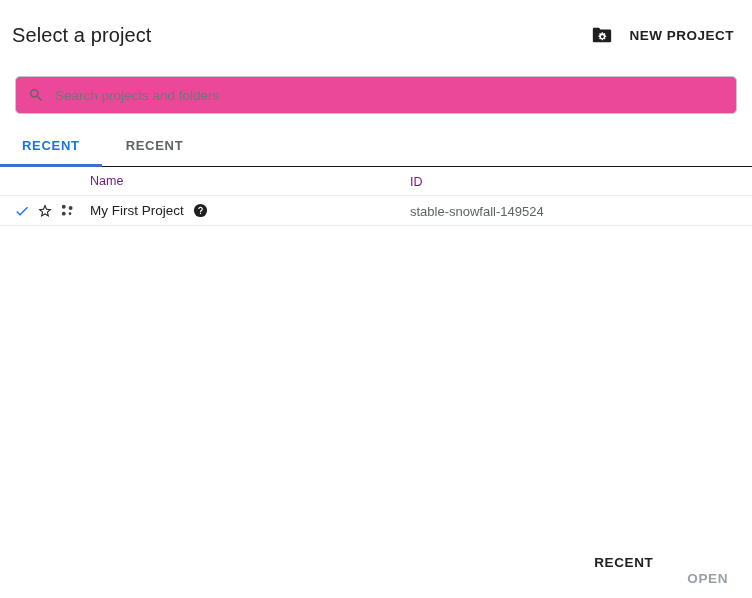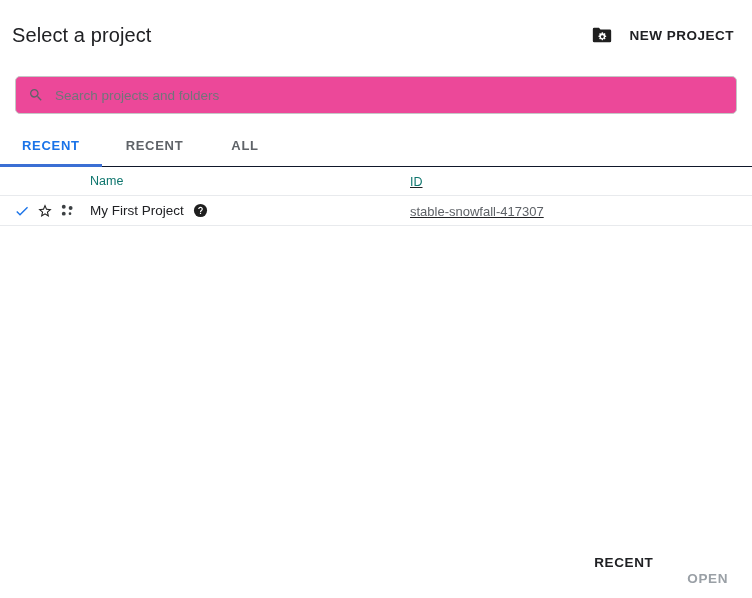--- a/index.html
+++ b/index.html
@@ -178,25 +178,24 @@
     display: flex;
     align-items: center;
     gap: 9px;
     padding-left: 6px;
     min-width: 0;
   }
   .cell-id {
     flex: 1 1 auto;
     padding-left: 4px;
     min-width: 0;
-    text-decoration: underline;
   }
   .col-head {
     font-size: 12.5px;
-    color: #0f766e;
+    color: #701a75;
     font-weight: 400;
     white-space: nowrap;
   }
   .project-name {
     font-size: 13.5px;
     color: #202124;
     white-space: nowrap;
     overflow: hidden;
     text-overflow: ellipsis;
   }
@@ -270,21 +269,20 @@
           <path d="M15.5 14h-.79l-.28-.27A6.47 6.47 0 0 0 16 9.5 6.5 6.5 0 1 0 9.5 16c1.61 0 3.09-.59 4.23-1.57l.27.28v.79l5 4.99L20.49 19l-4.99-5zm-6 0C7.01 14 5 11.99 5 9.5S7.01 5 9.5 5 14 7.01 14 9.5 11.99 14 9.5 14z" fill="#5f6368"></path>
         </svg>
       </span>
       <input class="search-input" type="text" placeholder="Search projects and folders" style="">
     </div>
   </div>
 
   <div class="tabs">
     <button class="tab active">RECENT</button>
     <button class="tab">RECENT</button>
-    <button class="tab">ALL</button>
   </div>
 
   <div class="table">
 
     <div class="row head">
       <div class="cell-icons"></div>
       <div class="cell-name">
         <span class="col-head">Name</span>
       </div>
       <div class="cell-id">
@@ -318,21 +316,21 @@
         <span class="project-name">My First Project</span>
         <span>
           <svg class="icon-help" viewBox="0 0 24 24" aria-hidden="true">
             <circle cx="12" cy="12" r="10.5" fill="#1f1f1f"></circle>
             <path d="M11.07 15.6h1.9v1.9h-1.9v-1.9zm.95-9.6c-2.07 0-3.75 1.68-3.75 3.75h1.9c0-1.02.83-1.85 1.85-1.85s1.85.83 1.85 1.85c0 .6-.35 1.02-.9 1.5-.78.67-1.85 1.35-1.85 3.05h1.9c0-.98.63-1.4 1.36-2.05.7-.62 1.39-1.35 1.39-2.5C15.77 7.68 14.09 6 12.02 6z" fill="#ffffff"></path>
           </svg>
         </span>
       </div>
 
       <div class="cell-id">
-        <span class="project-id">stable-snowfall-417307</span>
+        <span class="project-id">stable-snowfall-149524</span>
       </div>
     </div>
 
     <div class="table-body-fill"></div>
   </div>
 
   <div class="dialog-footer">
     <button class="text-button">RECENT</button>
     <button class="text-button disabled">OPEN</button>
   </div>

